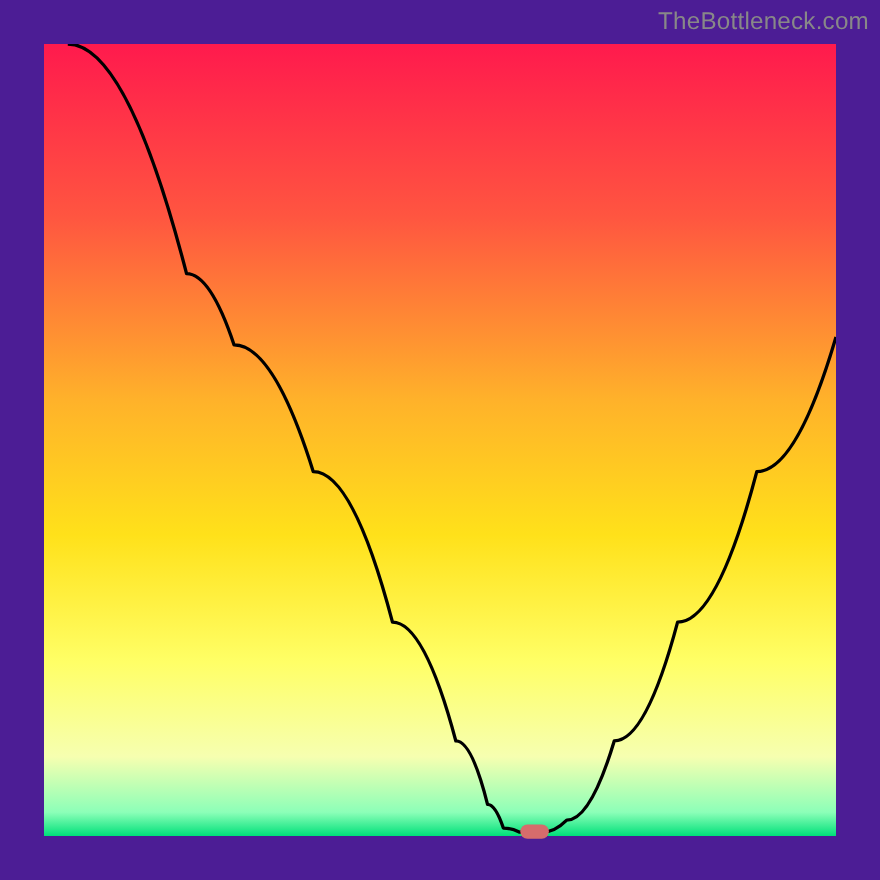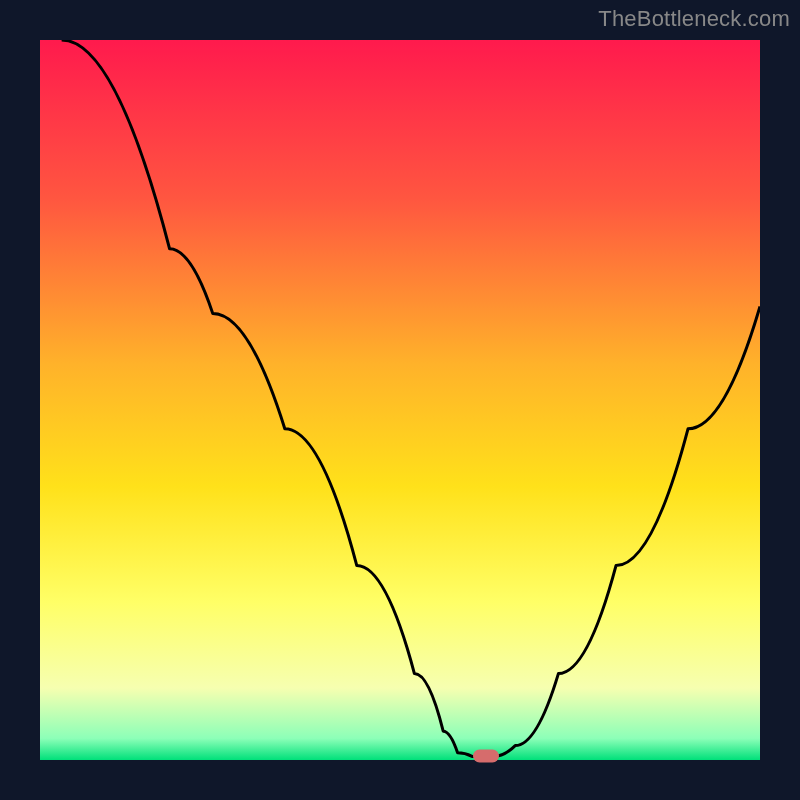--- a/index.html
+++ b/index.html
@@ -1,16 +1,16 @@
 <!DOCTYPE html>
 <html><head>
 <meta charset="utf-8">
 <style>
   html,body{margin:0;padding:0;width:800px;height:800px;overflow:hidden;background:#000}
-  .stage{position:relative;width:800px;height:800px;background:#0f172a}
+  .stage{position:relative;width:800px;height:800px;background:#4c1d95}
   .plot{position:absolute;left:40px;top:40px;width:720px;height:720px}
   .grad{position:absolute;inset:0}
   svg{position:absolute;inset:0}
   .brand{position:absolute;top:6px;right:10px;color:#888;font:22px Arial,Helvetica,sans-serif;letter-spacing:.2px}
   .dot{position:absolute;width:26px;height:13px;border-radius:7px;background:#d66c6c;transform:translate(-50%,-50%)}
 </style>
 </head>
 <body>
 <div class="stage">
 

